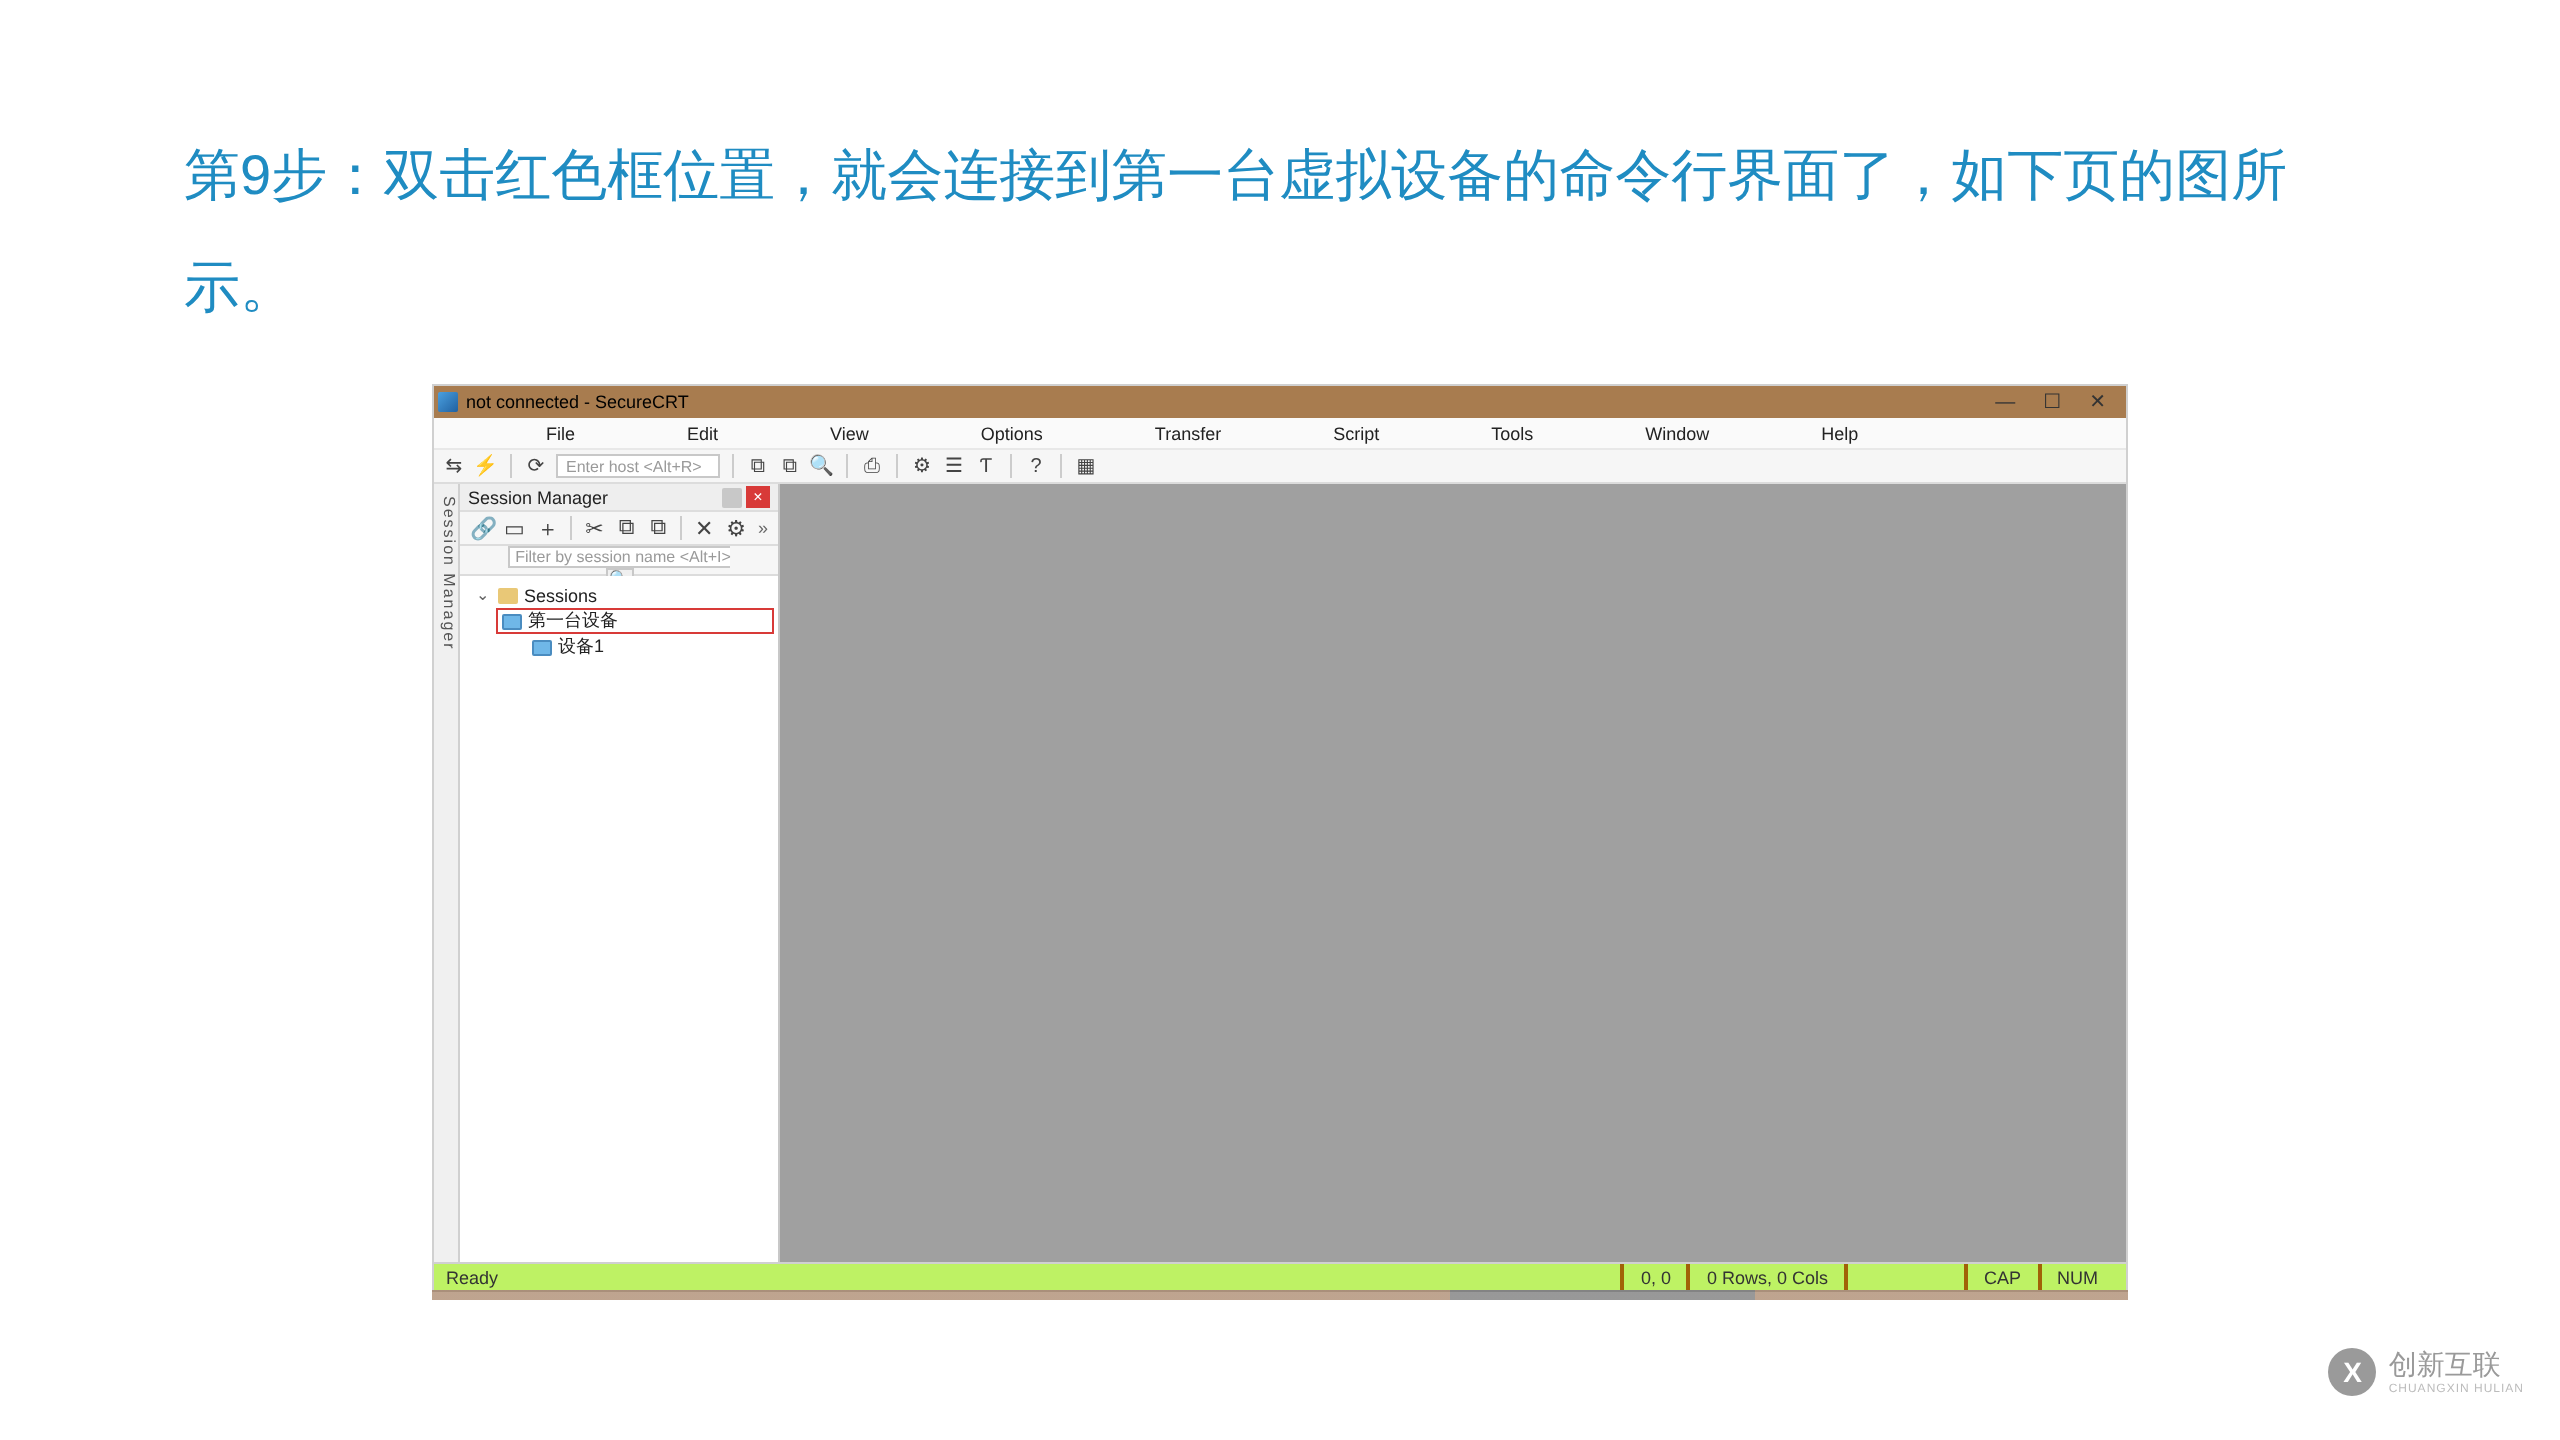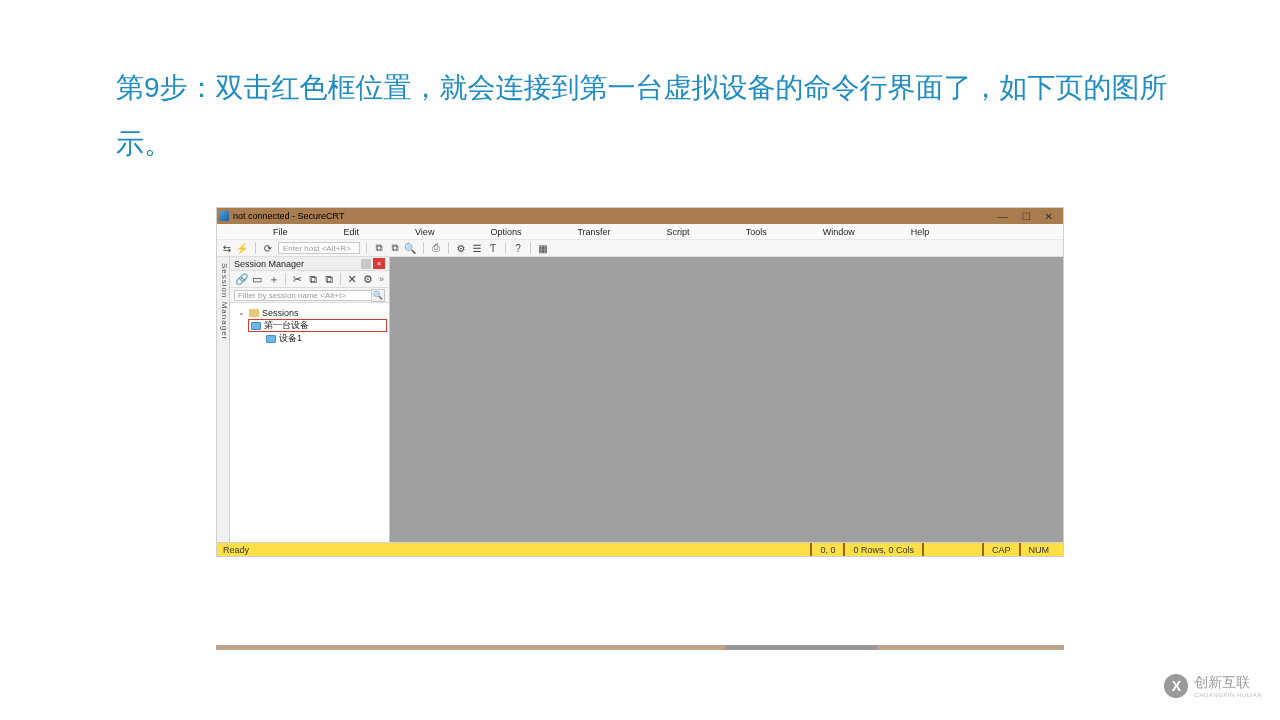--- a/index.html
+++ b/index.html
@@ -7,35 +7,35 @@
     width: 1280px;
     height: 720px;
     background: #ffffff;
     font-family: "Microsoft YaHei", "Segoe UI", sans-serif;
     position: relative;
     overflow: hidden;
   }
 
   .instruction {
     position: absolute;
-    left: 116px;
+    left: 92px;
     top: 60px;
     width: 1080px;
     font-size: 28px;
     line-height: 2;
     color: #1f8cc2;
     font-weight: 400;
   }
 
   .app-screenshot {
     position: absolute;
     left: 216px;
-    top: 207px;
+    top: 192px;
     width: 848px;
-    height: 350px;
+    height: 454px;
     border: 1px solid #d0d0d0;
     background: #fff;
     font-family: "Segoe UI", Tahoma, sans-serif;
   }
 
   
   .titlebar {
     height: 16px;
     background: #a87c4f;
     display: flex;
@@ -151,20 +151,21 @@
     display:flex; align-items:center; gap:6px; padding:0 5px;
     border-bottom:1px solid #dcdcdc;
   }
   .pt-ico { font-size:11px; color:#444; width:11px; text-align:center; }
   .pt-sep { width:1px;height:12px;background:#ccc; }
   .pt-arrow { margin-left:auto; font-size:9px; color:#666; }
 
   .filter-row {
     height: 15px; display:flex; align-items:center; padding:0 4px;
     border-bottom:1px solid #dcdcdc;
+    flex-direction:column;
   }
   .filter-input {
     flex:1; height:11px; font-size:8px; color:#9a9a9a; padding-left:3px;
     display:flex;align-items:center; background:#fff; border:1px solid #c8c8c8;
     border-right:none;
   }
   .filter-search-btn {
     width:14px; height:13px; border:1px solid #c8c8c8; background:#f0f0f0;
     display:flex;align-items:center;justify-content:center; font-size:8px; color:#2e6fb0;
   }
@@ -189,21 +190,21 @@
     margin: 0 -2px;
     padding: 0 2px;
     height:13px; display:flex; align-items:center; gap:3px;
   }
 
   
   .terminal-area { flex:1; background:#a0a0a0; }
 
   
   .statusbar {
-    height:14px; background:#fde047; border-top:1px solid #d0d0d0;
+    height:14px; background:#bef264; border-top:1px solid #d0d0d0;
     display:flex; align-items:center; font-size:9px; color:#333;
     padding:0 6px;
   }
   .statusbar .st-left { flex:0 0 auto; }
   .statusbar .st-spacer { flex:1; }
   .statusbar .st-cell { padding:0 8px; border-left:2px solid #a16207; height:100%; display:flex; align-items:center; }
 
   .brown-strip {
     position:absolute; left:216px; top:645px; width:848px; height:5px;
     background: linear-gradient(to right, #8a5a34 0%, #8a5a34 60%, #444 60%, #444 78%, #8a5a34 78%);

